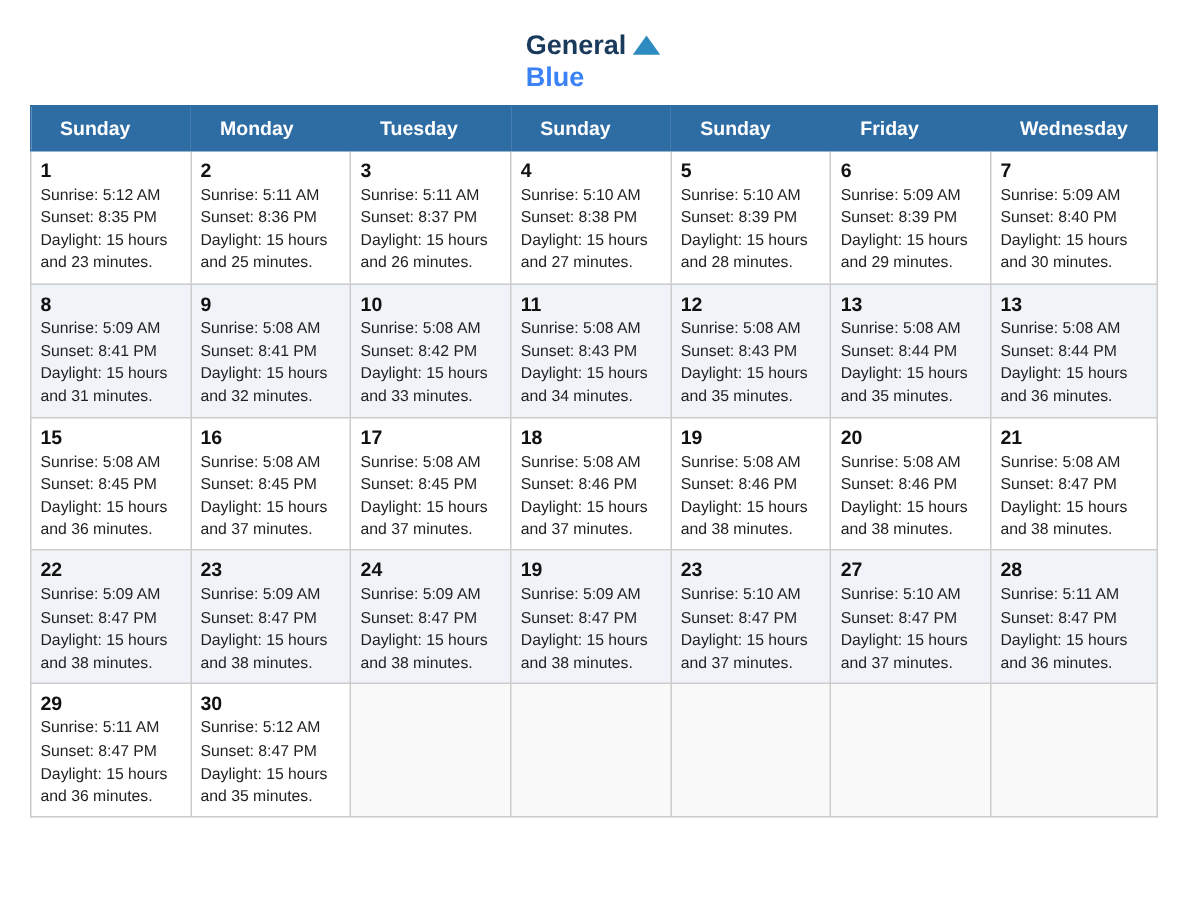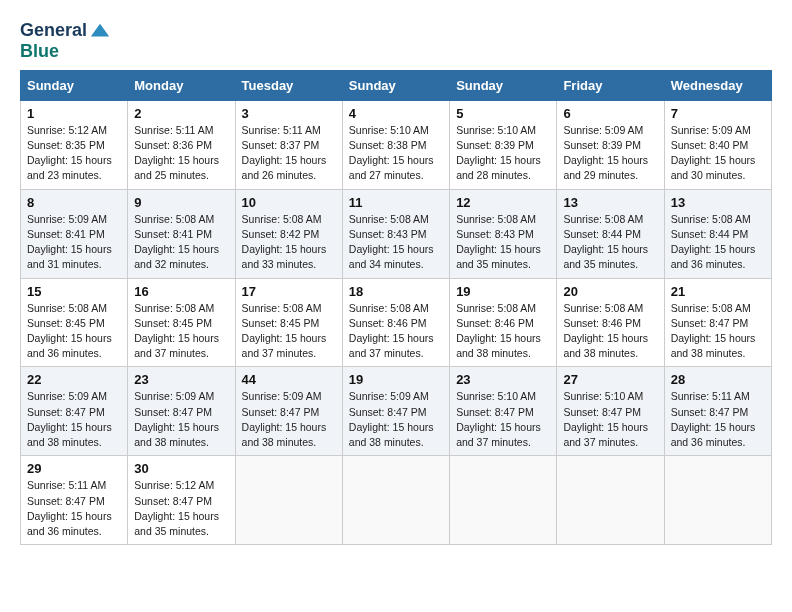--- a/index.html
+++ b/index.html
@@ -5,36 +5,36 @@
     * { box-sizing: border-box; margin: 0; padding: 0; }
     body {
       font-family: Arial, sans-serif;
       background: #fff;
       width: 792px;
       min-height: 612px;
       padding: 20px;
     }
     .header {
       display: flex;
-      justify-content: flex-start;
+      justify-content: center;
       align-items: flex-start;
       margin-bottom: 8px;
     }
     .logo {
       display: flex;
       align-items: center;
     }
     .logo-text {
       font-size: 18px;
       font-weight: bold;
       color: #1a3a5c;
       line-height: 1.1;
     }
     .logo-text span {
-      color: #0f766e;
+      color: #3b82f6;
       margin-top: 20px;
     }
     .logo-icon {
       width: 22px;
       height: 22px;
       margin-left: 2px;
     }
     .title-block {
       text-align: right;
     }
@@ -48,21 +48,21 @@
       color: #333;
     }
     .calendar {
       width: 100%;
       border-collapse: collapse;
       font-size: 11px;
     }
     .calendar th {
       background: #2e6da4;
       color: #fff;
-      padding: 7px 6px;
+      padding: 7px 19px;
       text-align: left;
       font-size: 13px;
       font-weight: bold;
       border: 1px solid #2e6da4;
     }
     .calendar td {
       border: 1px solid #ccc;
       vertical-align: top;
       padding: 5px 6px;
       width: calc(100%/7);
@@ -214,21 +214,21 @@
       <tr>
         <td>
         <span class="day-num">22</span>
         <span class="day-info">Sunrise: 5:09 AM<br>Sunset: 8:47 PM<br>Daylight: 15 hours<br>and 38 minutes.</span>
       </td>
         <td>
         <span class="day-num">23</span>
         <span class="day-info">Sunrise: 5:09 AM<br>Sunset: 8:47 PM<br>Daylight: 15 hours<br>and 38 minutes.</span>
       </td>
         <td>
-        <span class="day-num">44</span>
+        <span class="day-num">24</span>
         <span class="day-info">Sunrise: 5:09 AM<br>Sunset: 8:47 PM<br>Daylight: 15 hours<br>and 38 minutes.</span>
       </td>
         <td>
         <span class="day-num">19</span>
         <span class="day-info">Sunrise: 5:09 AM<br>Sunset: 8:47 PM<br>Daylight: 15 hours<br>and 38 minutes.</span>
       </td>
         <td>
         <span class="day-num">23</span>
         <span class="day-info">Sunrise: 5:10 AM<br>Sunset: 8:47 PM<br>Daylight: 15 hours<br>and 37 minutes.</span>
       </td>

